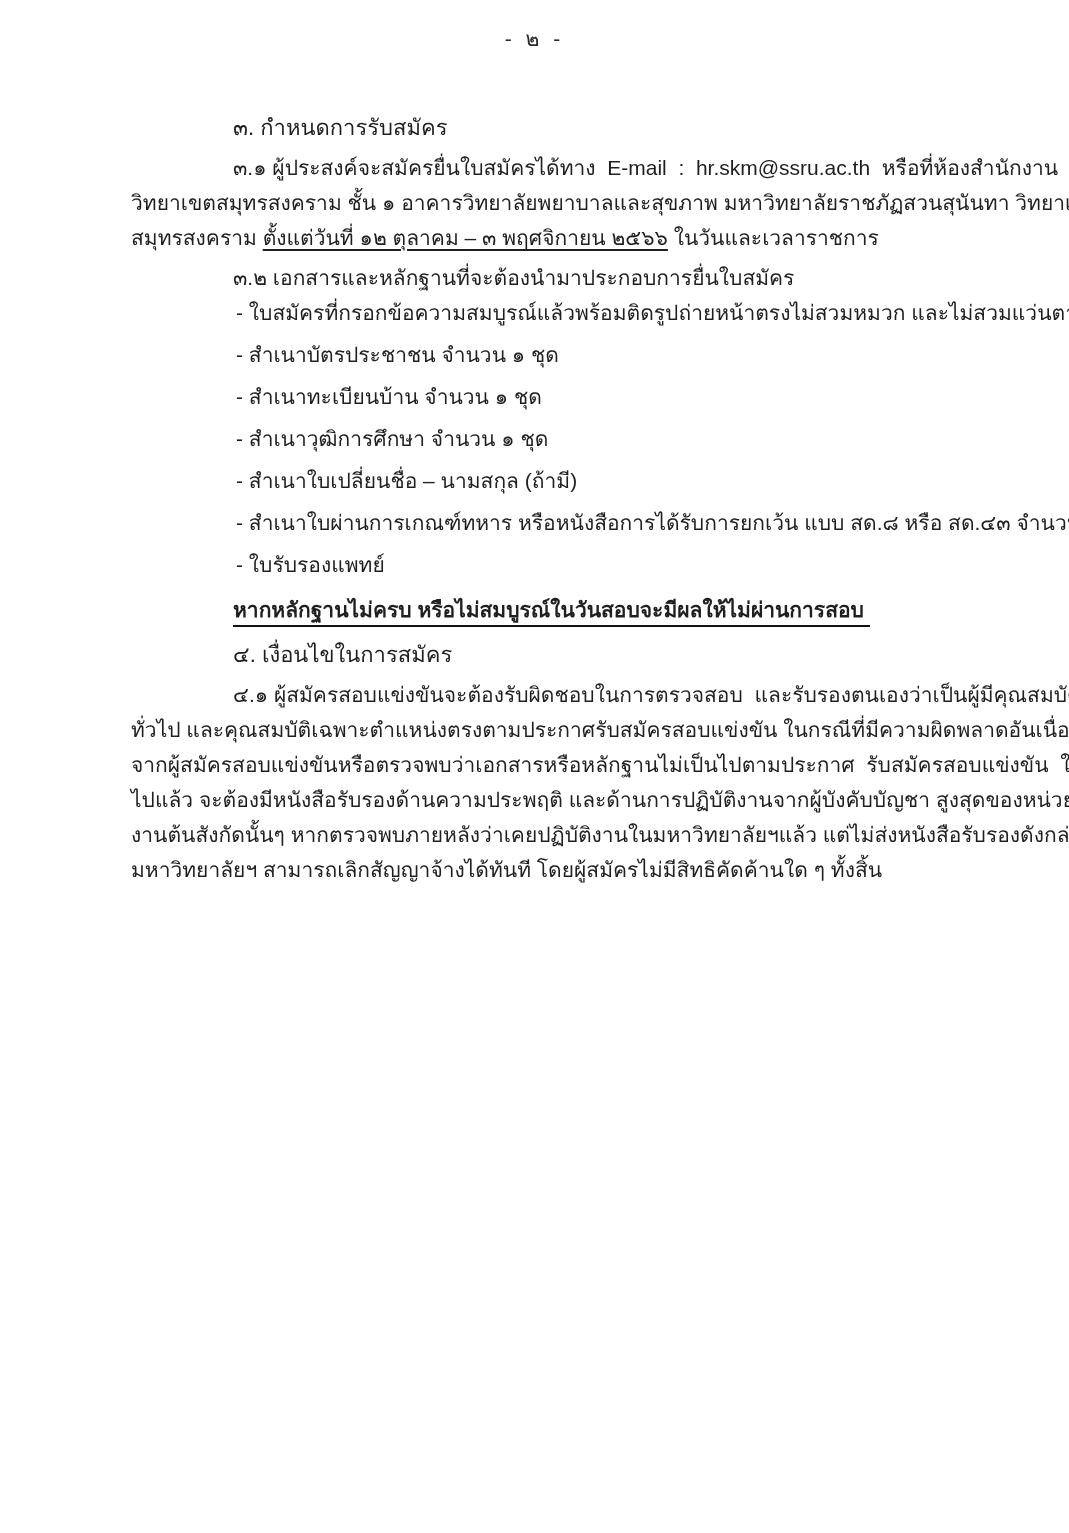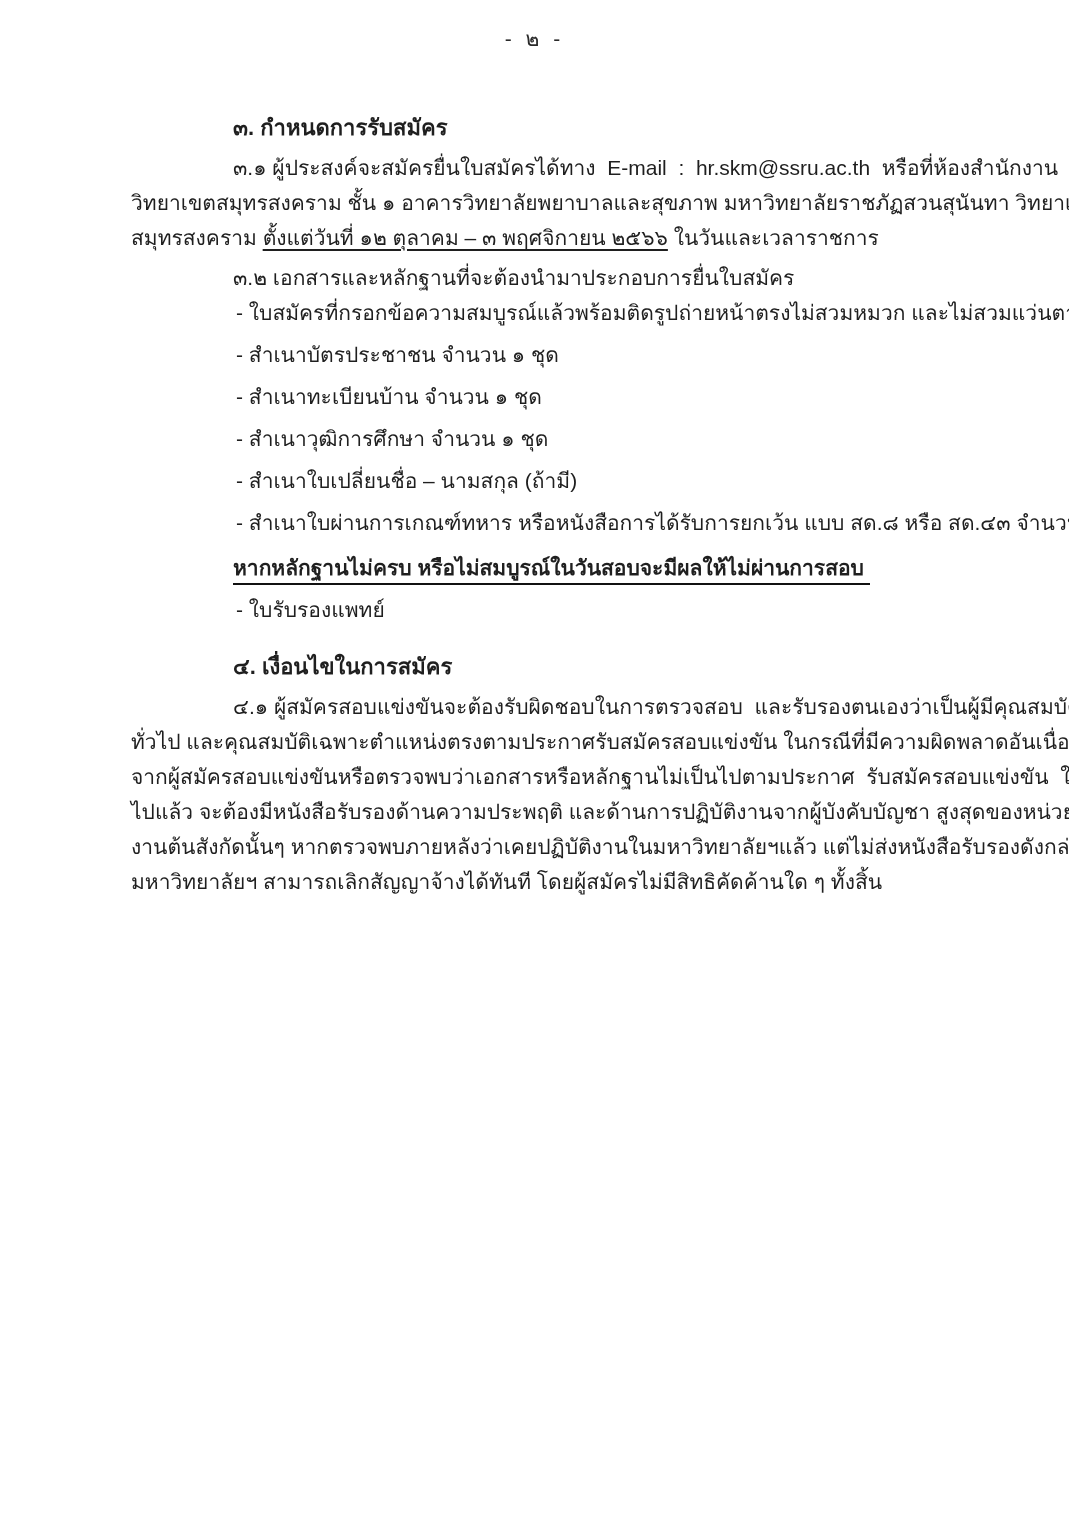--- a/index.html
+++ b/index.html
@@ -30,23 +30,23 @@
     padding-right: 58px;
     font-size: 21px;
     line-height: 35px;
   }
   .line {
     white-space: pre;
     min-height: 35px;
   }
   
   .t-h {
-    font-weight: 700;
+    font-weight: 400;
     padding-left: 102px;
-    margin-top: 22px;
+    margin-top: 10px;
     font-size: 22px;
   }
   
   .t-pf {
     padding-left: 102px;
     margin-top: 5px;
   }
   
   .t-pc {
     padding-left: 0;
@@ -91,22 +91,22 @@
       <div class="line t-pf"><span>๓.๑ ผู้ประสงค์จะสมัครยื่นใบสมัครได้ทาง  E-mail  :  hr.skm@ssru.ac.th  หรือที่ห้องสำนักงาน</span></div>
       <div class="line t-pc"><span>วิทยาเขตสมุทรสงคราม ชั้น ๑ อาคารวิทยาลัยพยาบาลและสุขภาพ มหาวิทยาลัยราชภัฏสวนสุนันทา วิทยาเขต</span></div>
       <div class="line t-pc"><span>สมุทรสงคราม </span><span class="u">ตั้งแต่วันที่ ๑๒ ตุลาคม – ๓ พฤศจิกายน ๒๕๖๖</span><span> ในวันและเวลาราชการ</span></div>
       <div class="line t-pf"><span>๓.๒ เอกสารและหลักฐานที่จะต้องนำมาประกอบการยื่นใบสมัคร</span></div>
       <div class="line t-if"><span>- ใบสมัครที่กรอกข้อความสมบูรณ์แล้วพร้อมติดรูปถ่ายหน้าตรงไม่สวมหมวก และไม่สวมแว่นตา</span></div>
       <div class="line t-ig"><span>- สำเนาบัตรประชาชน จำนวน ๑ ชุด</span></div>
       <div class="line t-ig"><span>- สำเนาทะเบียนบ้าน จำนวน ๑ ชุด</span></div>
       <div class="line t-ig"><span>- สำเนาวุฒิการศึกษา จำนวน ๑ ชุด</span></div>
       <div class="line t-ig"><span>- สำเนาใบเปลี่ยนชื่อ – นามสกุล (ถ้ามี)</span></div>
       <div class="line t-ig"><span>- สำเนาใบผ่านการเกณฑ์ทหาร หรือหนังสือการได้รับการยกเว้น แบบ สด.๘ หรือ สด.๔๓ จำนวน</span></div>
+      <div class="line t-ig"><span>- ใบรับรองแพทย์</span></div>
       <div class="line t-w"><span class="u b">หากหลักฐานไม่ครบ หรือไม่สมบูรณ์ในวันสอบจะมีผลให้ไม่ผ่านการสอบ </span></div>
-      <div class="line t-ig"><span>- ใบรับรองแพทย์</span></div>
       <div class="line t-h"><span>๔. เงื่อนไขในการสมัคร</span></div>
       <div class="line t-pf"><span>๔.๑ ผู้สมัครสอบแข่งขันจะต้องรับผิดชอบในการตรวจสอบ  และรับรองตนเองว่าเป็นผู้มีคุณสมบัติ</span></div>
       <div class="line t-pc"><span>ทั่วไป และคุณสมบัติเฉพาะตำแหน่งตรงตามประกาศรับสมัครสอบแข่งขัน ในกรณีที่มีความผิดพลาดอันเนื่องมา</span></div>
       <div class="line t-pc"><span>จากผู้สมัครสอบแข่งขันหรือตรวจพบว่าเอกสารหรือหลักฐานไม่เป็นไปตามประกาศ  รับสมัครสอบแข่งขัน  ให้</span></div>
       <div class="line t-pc"><span>ไปแล้ว จะต้องมีหนังสือรับรองด้านความประพฤติ และด้านการปฏิบัติงานจากผู้บังคับบัญชา สูงสุดของหน่วย</span></div>
       <div class="line t-pc"><span>งานต้นสังกัดนั้นๆ หากตรวจพบภายหลังว่าเคยปฏิบัติงานในมหาวิทยาลัยฯแล้ว แต่ไม่ส่งหนังสือรับรองดังกล่าว</span></div>
       <div class="line t-pc"><span>มหาวิทยาลัยฯ สามารถเลิกสัญญาจ้างได้ทันที โดยผู้สมัครไม่มีสิทธิคัดค้านใด ๆ ทั้งสิ้น</span></div>
     </div>
 </div>
 

